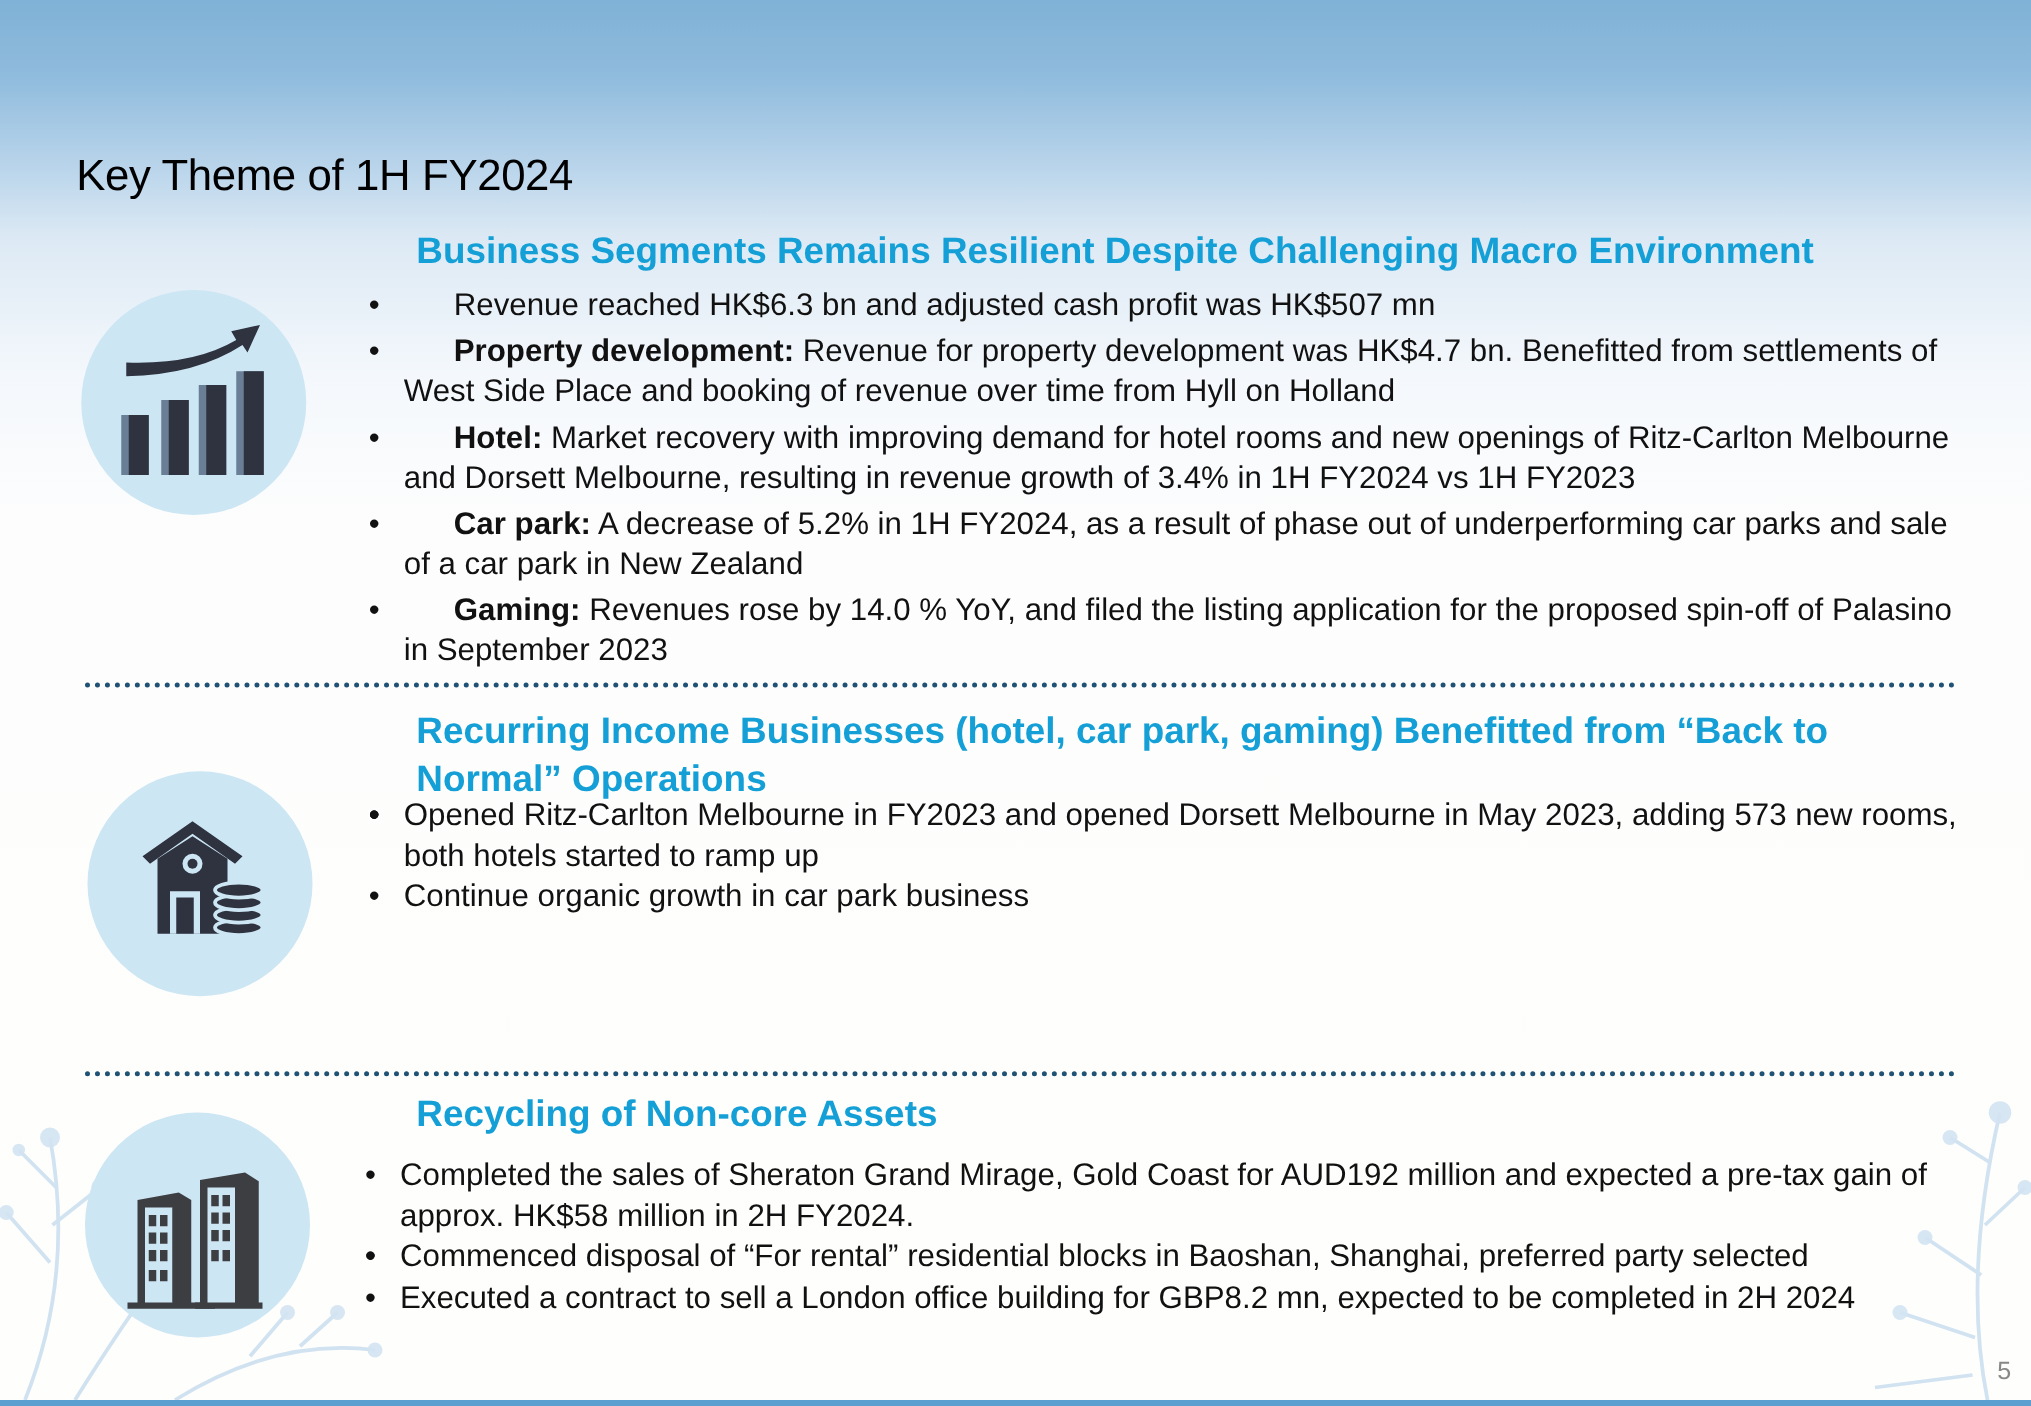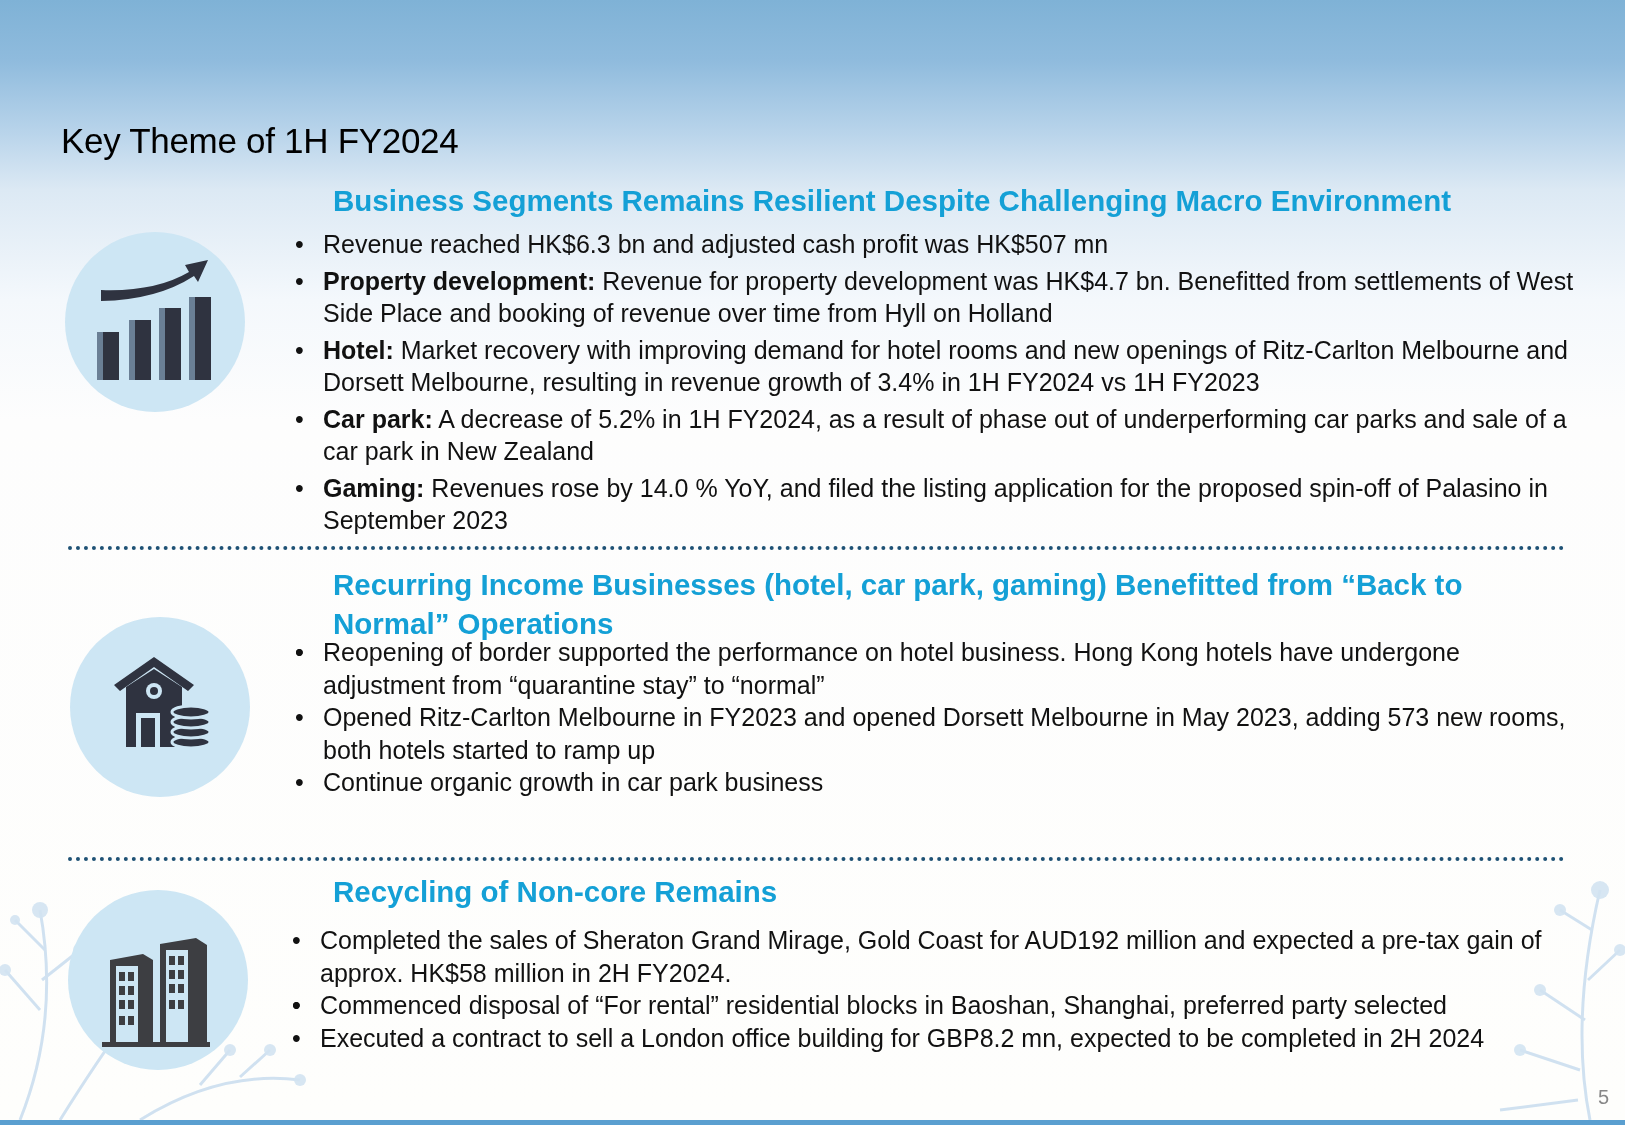--- a/index.html
+++ b/index.html
@@ -32,21 +32,21 @@
     position: absolute; left: 293px; width: 1290px;
     margin: 0; padding: 0; list-style: none;
     font-size: 25px; color: #111; line-height: 32.5px;
   }
   .bullets li {
     position: relative; padding-left: 30px; margin-bottom: 4px;
   }
   .bullets li .dot {
     position: absolute; left: 2px; top: 0;
   }
-  .bullets b { font-weight: bold; }
+  .bullets b { font-weight: bold; margin-left: 40px; }
   .divider {
     position: absolute; left: 68px; width: 1497px; height: 0;
     border-top: 4px dotted #1f5275;
   }
   .page-number {
     position: absolute; right: 16px; bottom: 16px;
     font-size: 20px; color: #888;
   }
 </style>
 </head>
@@ -137,21 +137,21 @@
       <ellipse cx="121" cy="125" rx="19" ry="6"></ellipse>
       <ellipse cx="121" cy="115" rx="19" ry="6"></ellipse>
       <ellipse cx="121" cy="105" rx="19" ry="6"></ellipse>
       <ellipse cx="121" cy="95" rx="19" ry="6"></ellipse>
     </g>
   </svg>
 </div>
 <div class="heading" style="top:565px;width:1240px">Recurring Income Businesses (hotel, car park, gaming) Benefitted from “Back to Normal” Operations</div>
 <ul class="bullets" style="top:636px">
   <li style="margin-bottom:0"><span class="dot">•</span></li>
-  <li style="margin-bottom:0"><span class="dot">•</span><span>Reopening of border supported the performance on hotel business. Hong Kong hotels have undergone adjustment from “quarantine stay” to “normal”</span></li>
+  <li style="margin-bottom:0"><span class="dot">•</span></li>
   <li style="margin-bottom:0"><span class="dot">•</span><span>Opened Ritz-Carlton Melbourne in FY2023 and opened Dorsett Melbourne in May 2023, adding 573 new rooms, both hotels started to ramp up</span></li>
   <li style="margin-bottom:0"><span class="dot">•</span><span>Continue organic growth in car park business</span></li>
 </ul>
 
 <div class="divider" style="top:857px"></div>
 
 <div class="icon-circle" style="left:68px;top:890px">
   <svg width="180" height="180" viewBox="0 0 180 180">
     <g fill="#3d3e42">
       <path d="M42 155 L42 70 L75 64 L85 70 L85 155 Z"></path>
@@ -178,21 +178,21 @@
         <rect x="110" y="80" width="6" height="9"></rect>
       <rect x="101" y="94" width="6" height="9"></rect>
         <rect x="110" y="94" width="6" height="9"></rect>
       <rect x="101" y="110" width="6" height="9"></rect>
         <rect x="110" y="110" width="6" height="9"></rect>
       <rect x="70" y="76" width="3" height="76"></rect>
         <rect x="120" y="60" width="3" height="92"></rect>
     </g>
   </svg>
 </div>
-<div class="heading" style="top:872px">Recycling of Non-core Remains</div>
+<div class="heading" style="top:872px">Recycling of Non-core Assets</div>
 <ul class="bullets" style="top:924px;left:290px">
   <li style="margin-bottom:0"><span class="dot">•</span><span>Completed the sales of Sheraton Grand Mirage, Gold Coast for AUD192 million and expected a pre-tax gain of approx. HK$58 million in 2H FY2024.</span></li>
   <li style="margin-bottom:0"><span class="dot">•</span></li>
   <li style="margin-bottom:0"><span class="dot">•</span><span>Commenced disposal of “For rental” residential blocks in Baoshan, Shanghai, preferred party selected</span></li>
   <li style="margin-bottom:0"><span class="dot">•</span><span>Executed a contract to sell a London office building for GBP8.2 mn, expected to be completed in 2H 2024</span></li>
 </ul>
 
 <div class="page-number">5</div>
 <div class="bottom-bar"></div>
 

